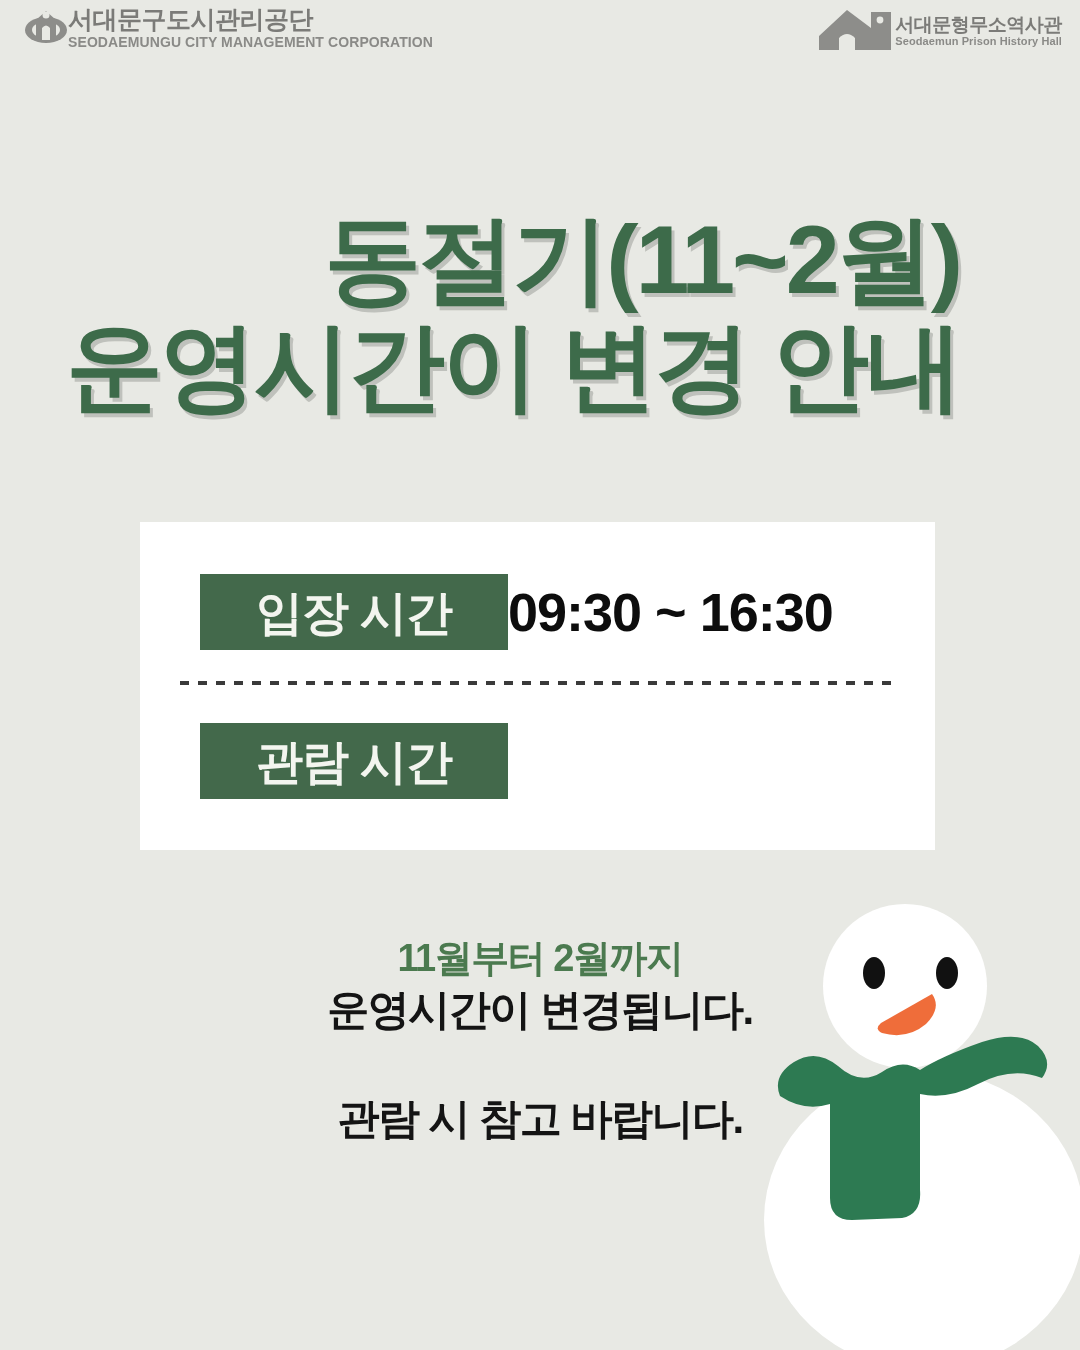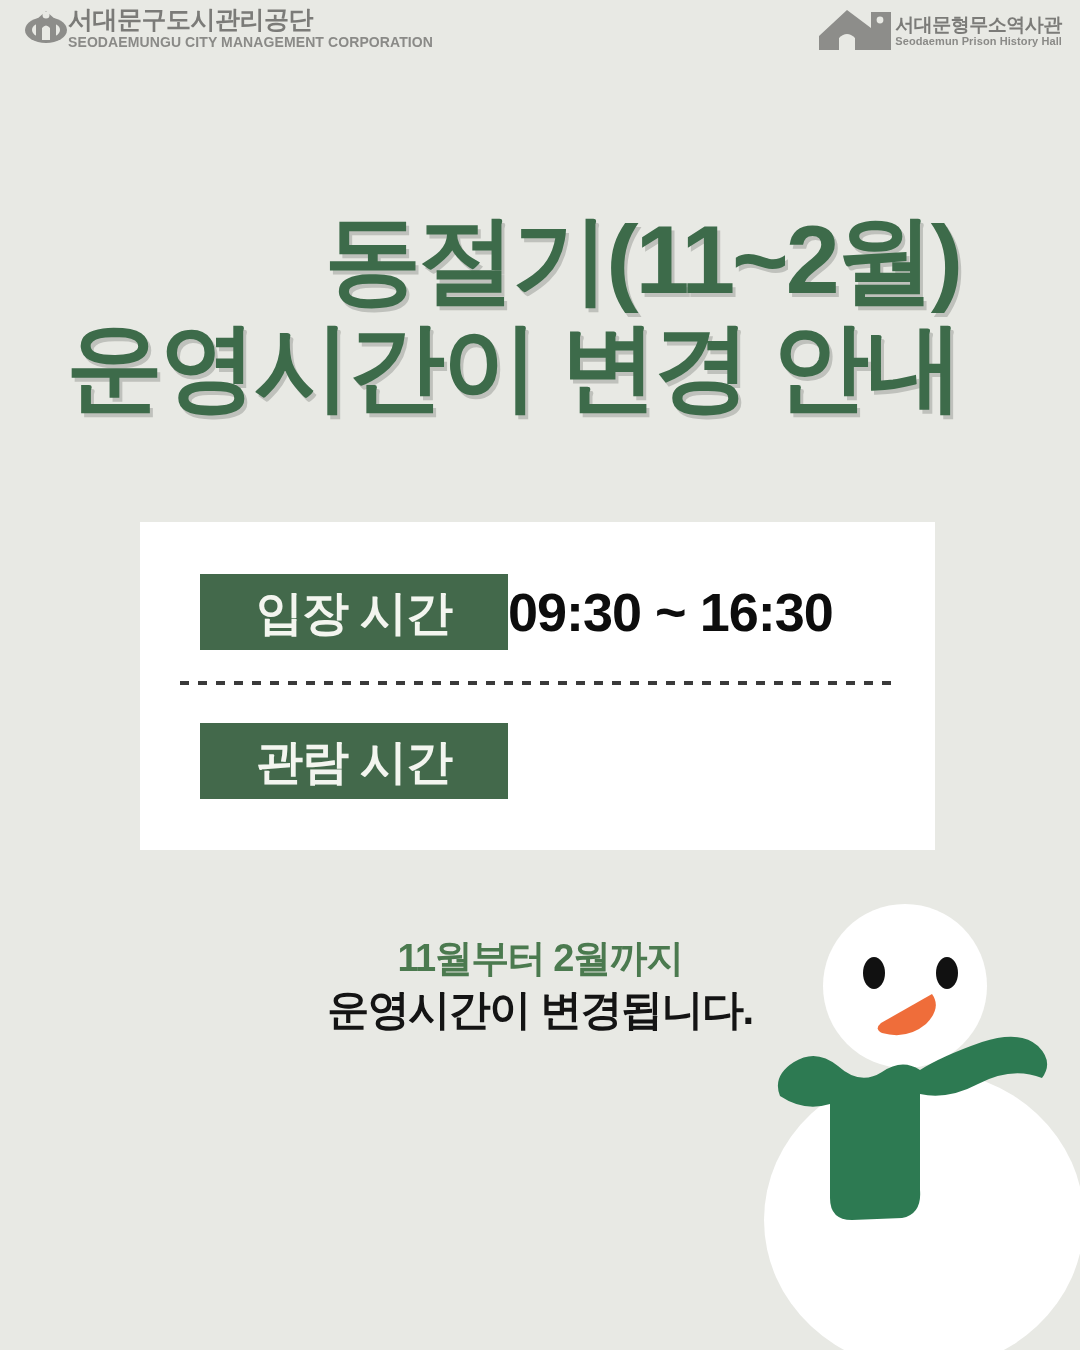--- a/index.html
+++ b/index.html
@@ -230,20 +230,21 @@
       <span class="info-chip-label">관람 시간</span>
     </div>
   </div>
 
 </div>
 
 <div class="message-block">
   <span class="msg-line msg-accent">11월부터 2월까지</span>
   <span class="msg-line msg-dark">운영시간이 변경됩니다.</span>
   <span class="msg-gap"></span>
+  <span class="msg-line msg-dark">관람 시 참고 바랍니다.</span>
 </div>
 
 <div class="snowman">
   <svg width="360" height="470" viewBox="0 0 360 470">
 
     <ellipse cx="182" cy="330" rx="160" ry="150" fill="#ffffff"></ellipse>
 
     <circle cx="163" cy="96" r="82" fill="#ffffff"></circle>
 
     <ellipse cx="132" cy="83" rx="11" ry="16" fill="#111111"></ellipse>

